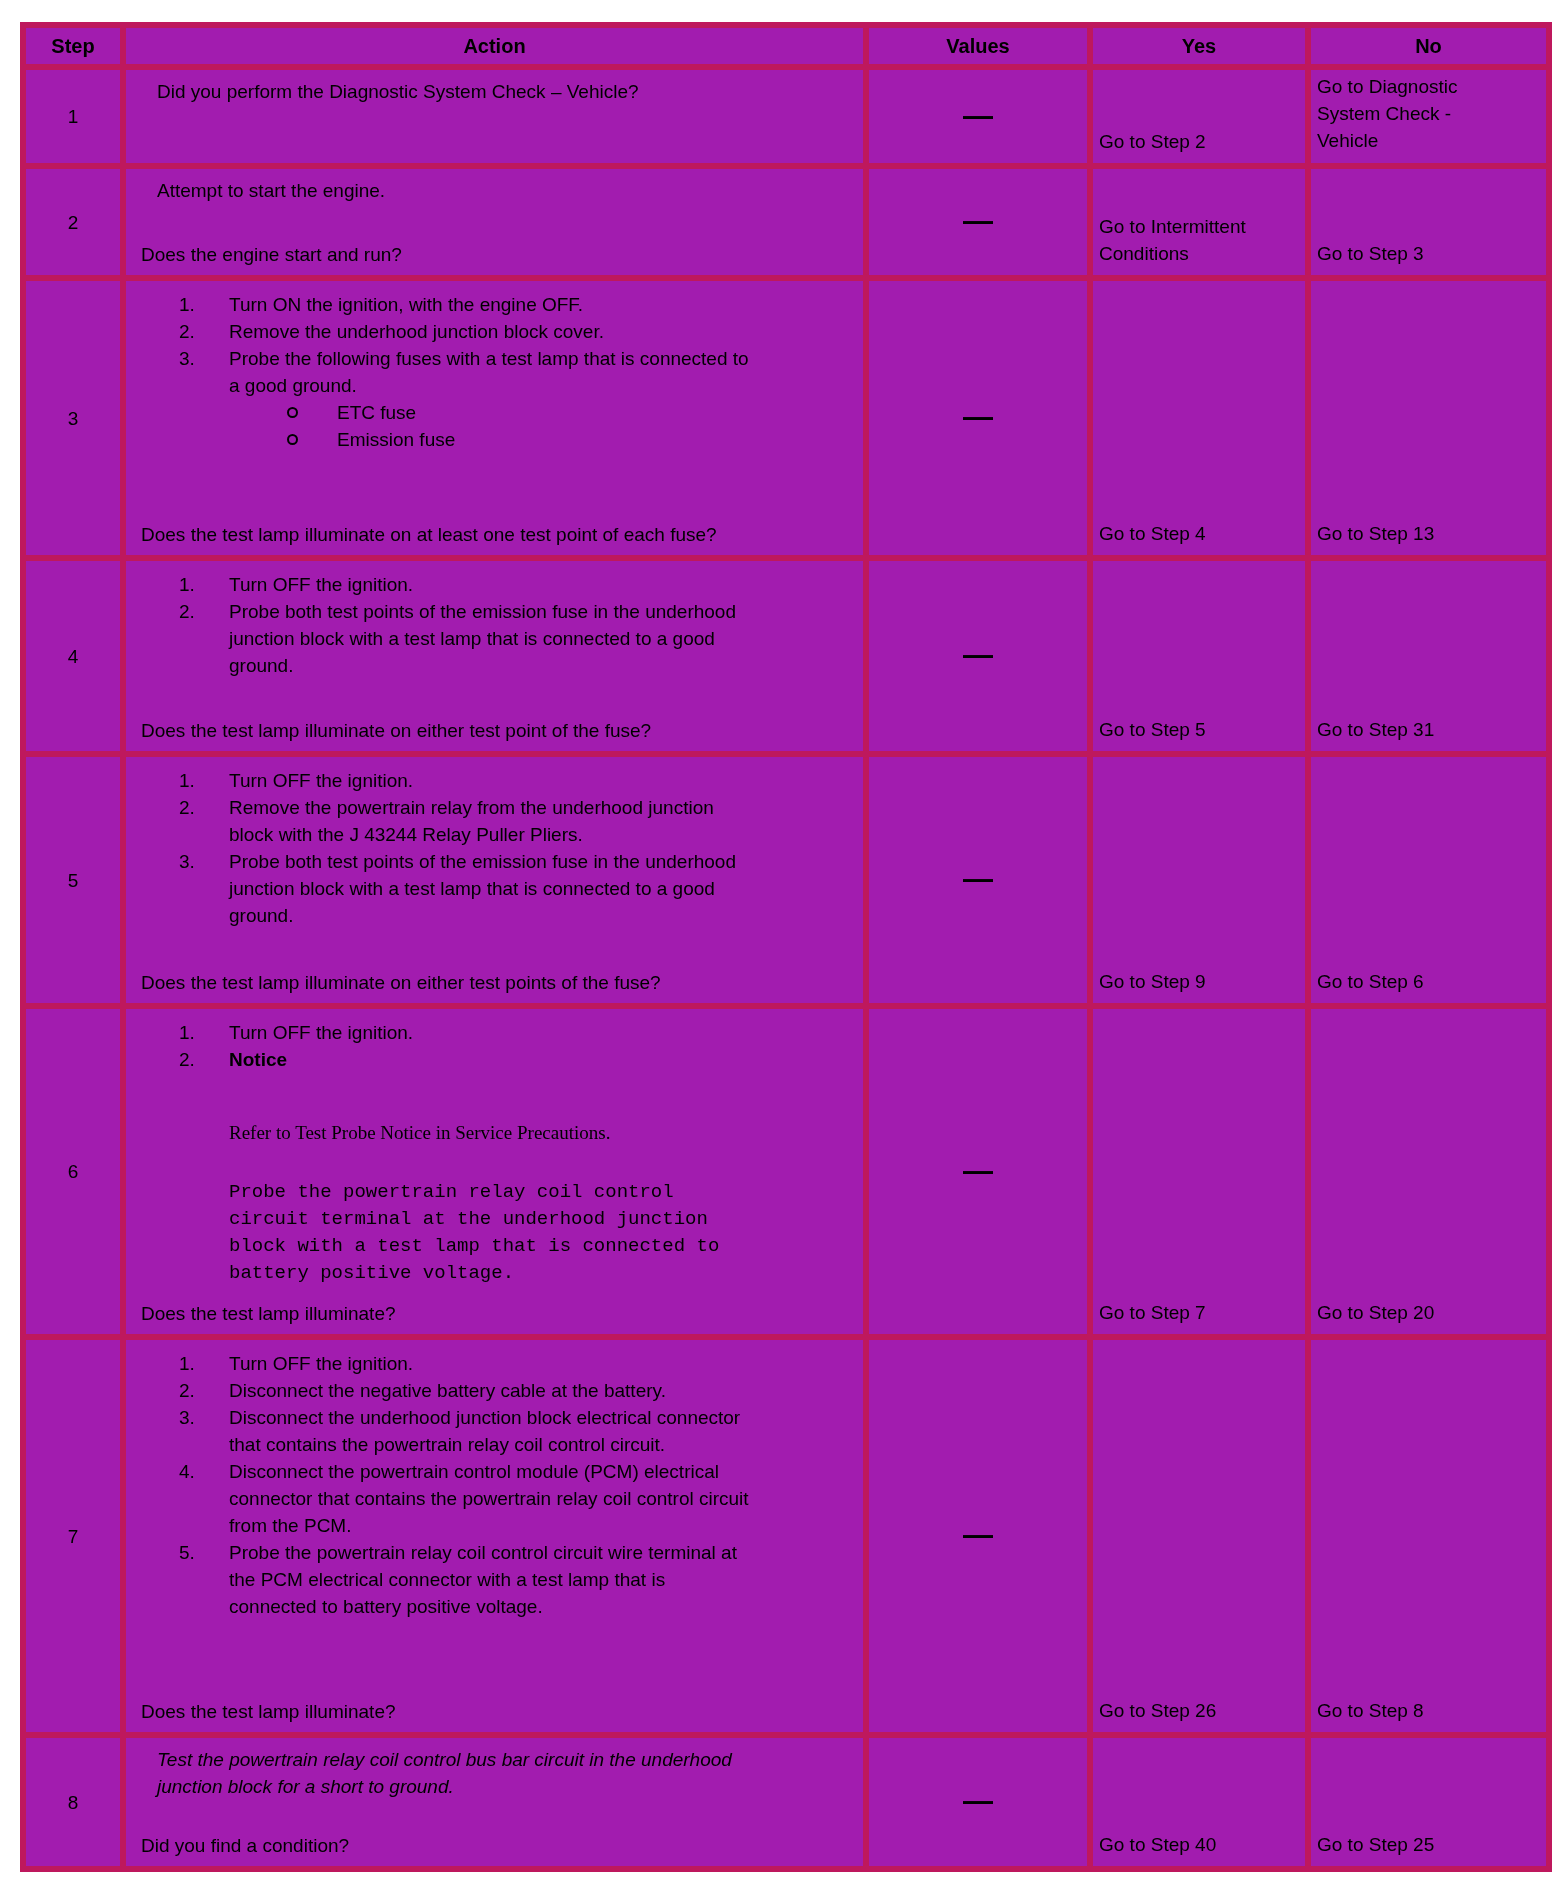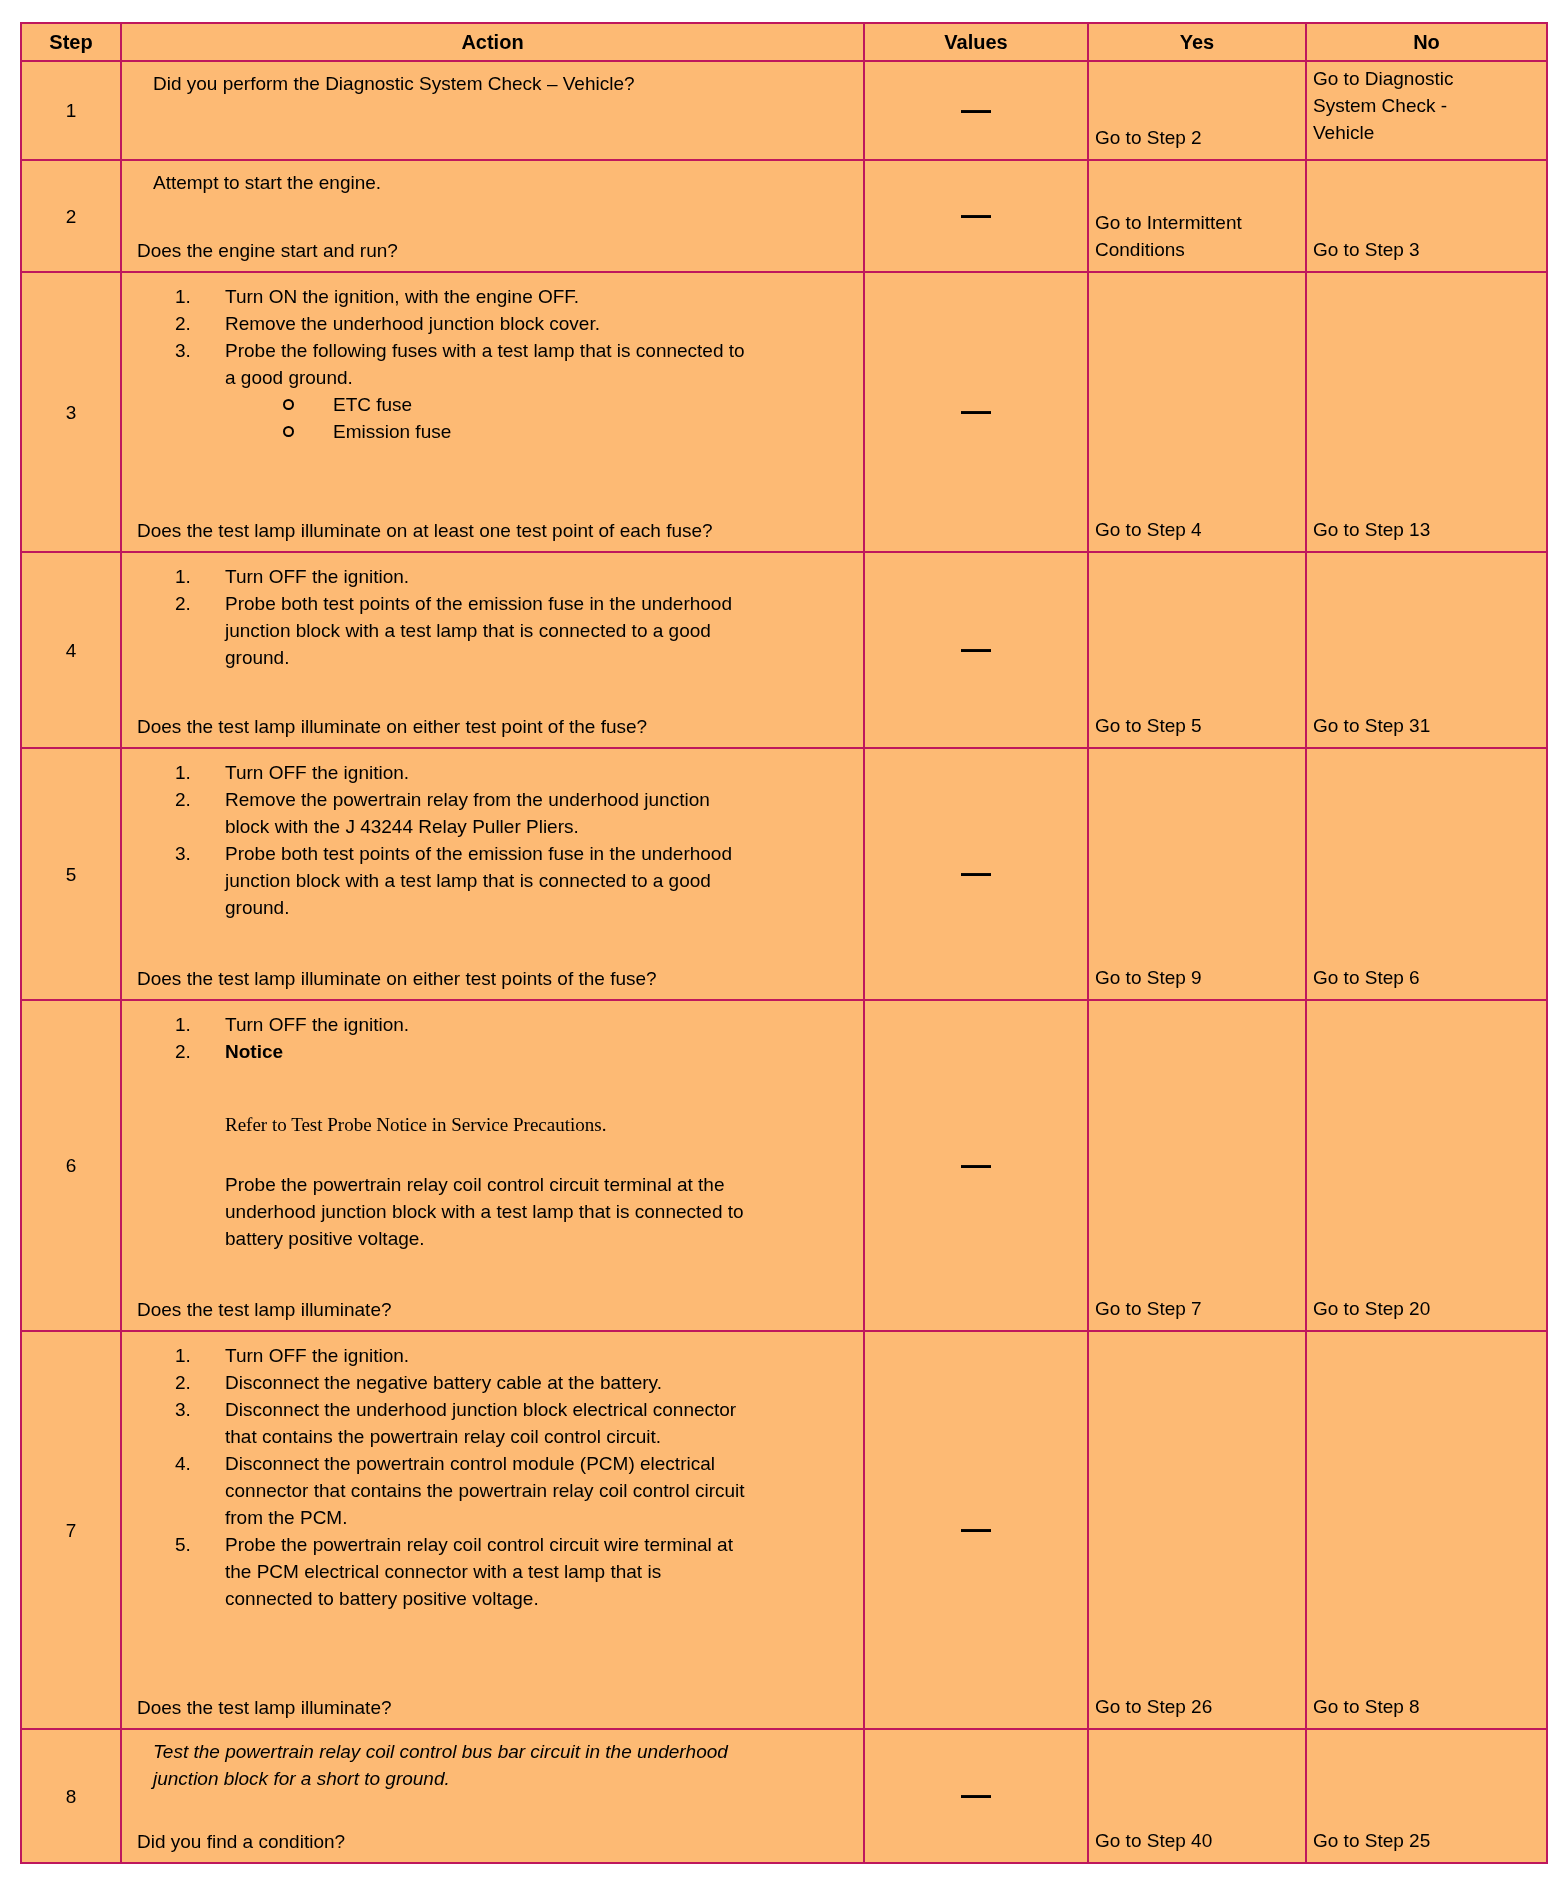--- a/index.html
+++ b/index.html
@@ -4,21 +4,21 @@
 <style>
   html, body { margin:0; padding:0; background:#fff; }
   .page {
     width:1568px; height:1884px; background:#ffffff; position:relative;
     font-family:"Liberation Sans","DejaVu Sans",sans-serif; color:#000;
   }
   table.diag {
     border-collapse:collapse; table-layout:fixed;
     margin:22px 0 0 20px; width:1526px;
   }
-  th, td { border:2px solid #be185d; background:#fdba74; }
+  th, td { border:6px solid #be185d; background:#a21caf; }
   th {
     font-size:20px; font-weight:bold; text-align:center;
     vertical-align:middle; height:36px; padding:0;
   }
   td { font-size:19px; line-height:27px; }
   tr.r1 { height:99px; }
   tr.r2 { height:112px; }
   tr.r3 { height:280px; }
   tr.r4 { height:196px; }
   tr.r5 { height:252px; }
@@ -36,21 +36,21 @@
   .num { position:absolute; left:50px; top:0; }
   .txt { display:inline-block; max-width:520px; vertical-align:top; }
   .bold { font-weight:bold; }
   ul.subs { list-style:none; margin:0; padding:0; }
   ul.subs > li { position:relative; padding-left:108px; }
   .sub-bullet {
     position:absolute; left:58px; top:8px; width:11px; height:11px;
     border:2px solid #000; border-radius:50%; box-sizing:border-box;
   }
   .para1 { margin:46px 0 0 100px; max-width:520px;font-family:Liberation Serif, serif; }
-  .para2 { margin:33px 0 16px 100px; max-width:520px; }
+  .para2 { margin:33px 0 16px 100px; max-width:520px;font-family:Liberation Mono, monospace; }
   td.values { text-align:center; vertical-align:middle; padding:0; }
   .dash { font-size:30px; font-weight:bold; line-height:1; }
   td.yes, td.no { text-align:left; vertical-align:bottom; padding:0 6px 8px 6px; }
   td.no.vtop { vertical-align:top; padding-top:3px; }
   .wrap-narrow { display:inline-block; max-width:155px; }
 </style>
 </head>
 <body>
 
 <div class="page">

